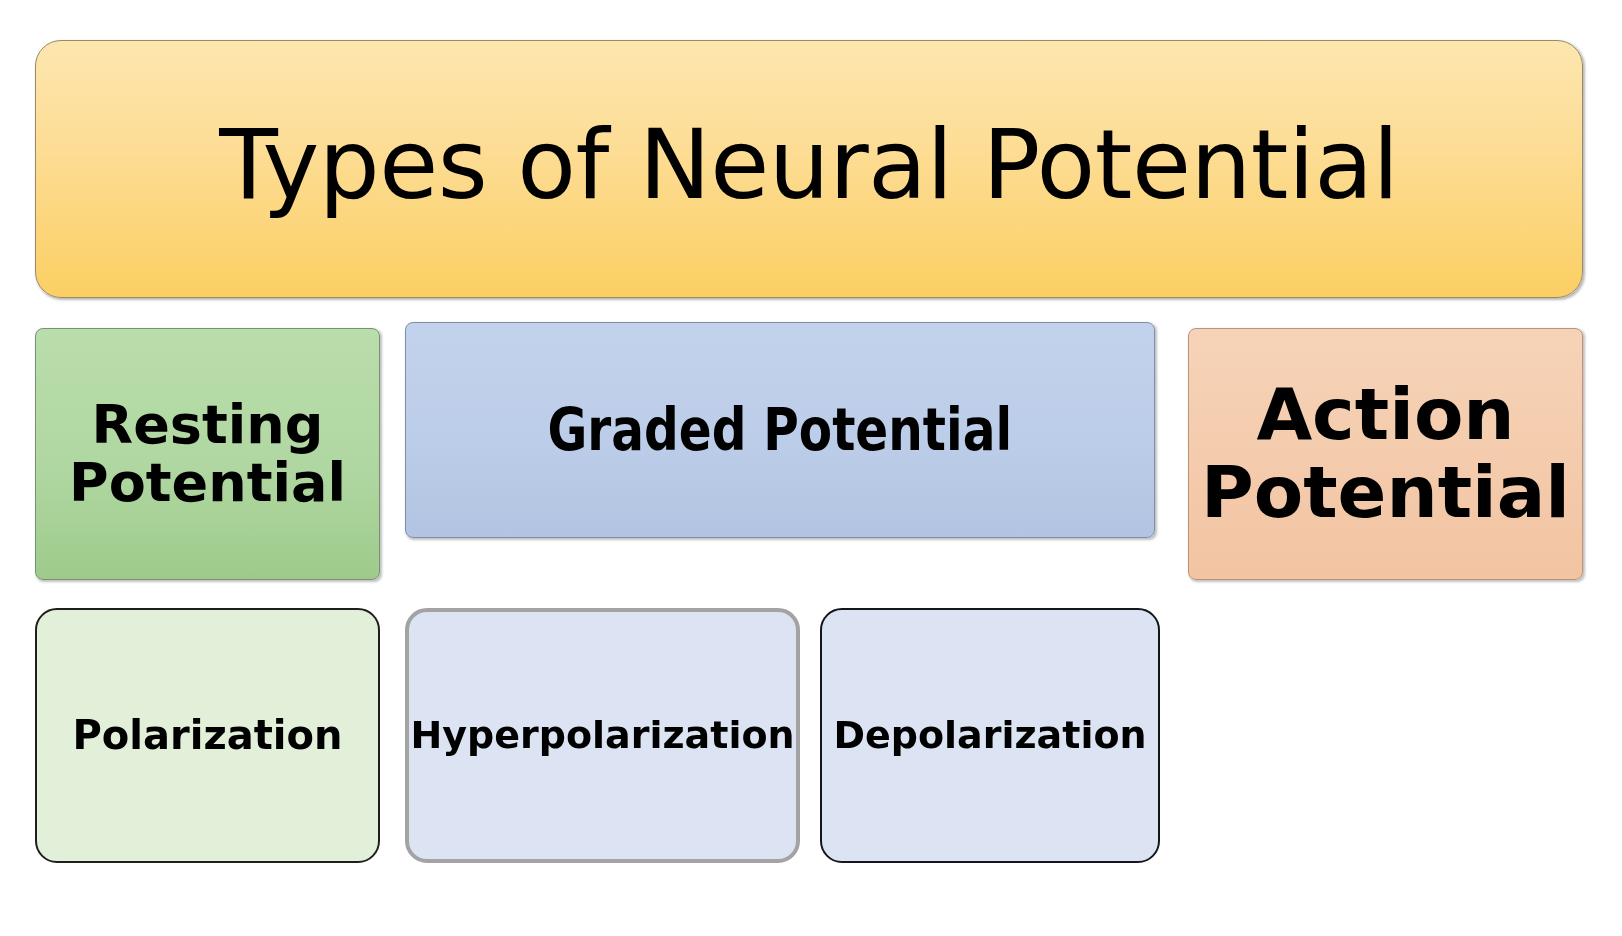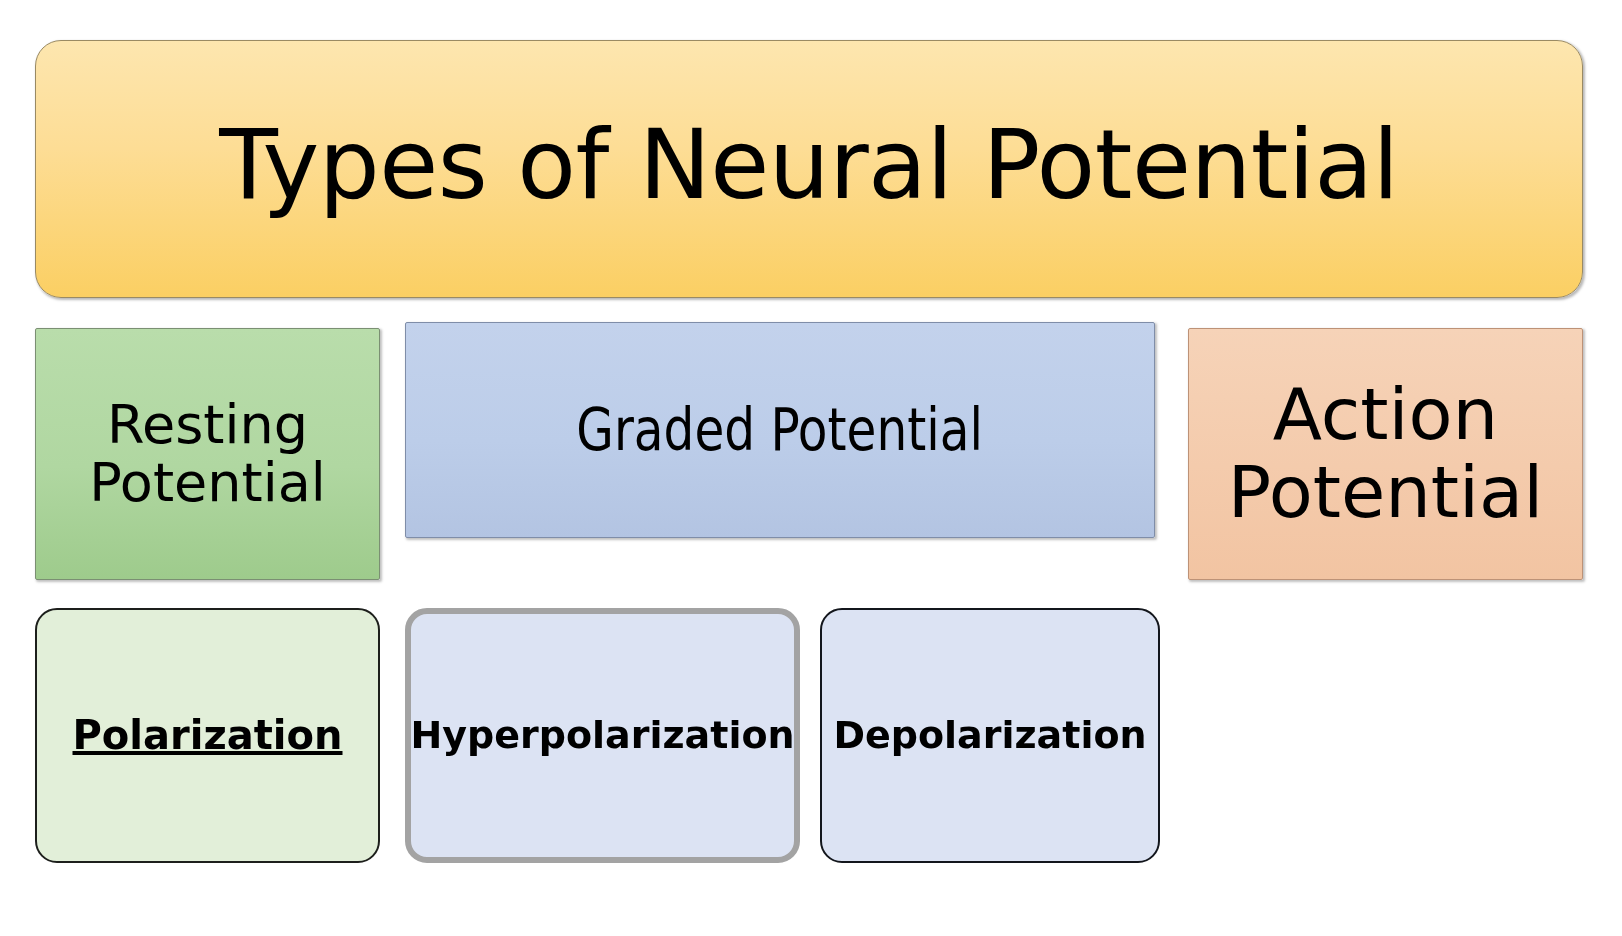--- a/index.html
+++ b/index.html
@@ -47,22 +47,22 @@
   }
   #title-box .label {
     font-size: 96px;
     font-weight: 400;
     letter-spacing: -0.5px;
     padding-bottom: 6px;
   }
 
   
   .cat {
-    border-radius: 2px;
-    font-weight: 400;
+    border-radius: 8px;
+    font-weight: 700;
   }
   #resting-box {
     left: 35px;
     top: 328px;
     width: 345px;
     height: 252px;
     border: 1px solid #7b8f73;
     background: linear-gradient(to bottom, #b9ddab 0%, #b0d7a1 55%, #9ecb8c 100%);
     box-shadow: 1.5px 1.5px 2.5px rgba(0,0,0,0.25);
   }
@@ -100,28 +100,28 @@
     font-weight: 700;
   }
   #polarization-box {
     left: 35px;
     top: 608px;
     width: 345px;
     height: 255px;
     border: 2px solid #1d1f1c;
     background: #e2efd9;
   }
-  #polarization-box .label { font-size: 40px; text-decoration: underline; }
+  #polarization-box .label { font-size: 40px; }
 
   #hyperpolarization-box {
     left: 405px;
     top: 608px;
     width: 395px;
     height: 255px;
-    border: 6px solid #a3a3a3;
+    border: 4px solid #a3a3a3;
     background: #dce3f3;
   }
   #hyperpolarization-box .label { font-size: 38px; }
 
   #depolarization-box {
     left: 820px;
     top: 608px;
     width: 340px;
     height: 255px;
     border: 2px solid #13161c;

